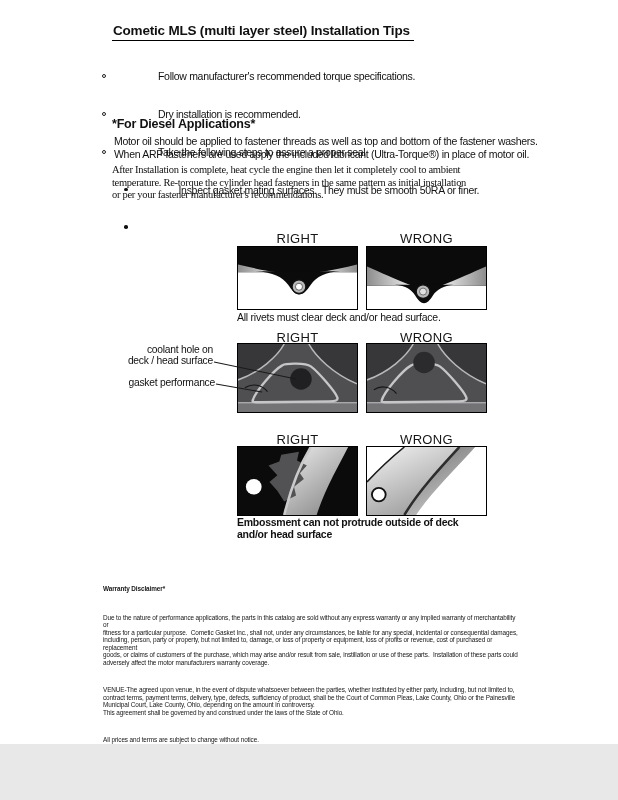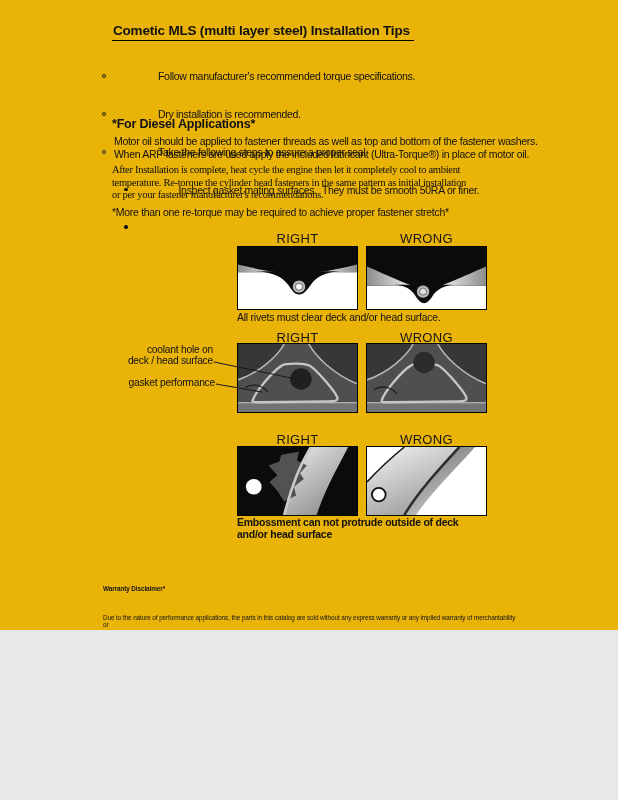--- a/index.html
+++ b/index.html
@@ -1,18 +1,18 @@
 <!DOCTYPE html>
 <html><head>
 <meta charset="utf-8">
 <style>
   * { margin:0; padding:0; box-sizing:border-box; }
   html,body { background:#e8e8e8; }
   .page {
-    position:relative; width:618px; height:630px; background:#eab308;
+    position:relative; width:618px; height:744px; background:#ffffff;
     font-family:"Liberation Sans", sans-serif; color:#111; overflow:hidden;
     margin:0 auto;
   }
   .abs { position:absolute; }
   .doc-title {
     left:112px; top:23px; font-size:13.5px; font-weight:bold; letter-spacing:-0.2px;
     border-bottom:1.6px solid #000; padding:0 4px 2px 1px; white-space:nowrap;
   }
   .body-text { font-size:10.5px; letter-spacing:-0.3px; line-height:12.6px; white-space:pre-wrap; }
   .bullets { left:102px; top:45px; width:480px; }
@@ -72,21 +72,20 @@
       <span class="marker-dot"></span>
     </div>
   </div>
 
   <div class="abs diesel-h">*For Diesel Applications*</div>
   <div class="abs p1 body-text">Motor oil should be applied to fastener threads as well as top and bottom of the fastener washers.
 When ARP fasteners are used apply the included lubricant (Ultra-Torque®) in place of motor oil.</div>
   <div class="abs p2 body-text">After Installation is complete, heat cycle the engine then let it completely cool to ambient
 temperature. Re-torque the cylinder head fasteners in the same pattern as initial installation
 or per your fastener manufacturer's recommendations.</div>
-  <div class="abs p3 body-text">*More than one re-torque may be required to achieve proper fastener stretch*</div>
 
   <div class="abs fig-label" style="left:237px; top:231px;">RIGHT</div>
   <div class="abs fig-label" style="left:366px; top:231px;">WRONG</div>
 
   <div class="abs fig-box h64" style="left:237px; top:246px;">
     <svg viewBox="0 0 121 64" preserveAspectRatio="none">
       <defs>
         <linearGradient id="wl1" x1="0" y1="0" x2="1" y2="0">
           <stop offset="0" stop-color="#8d8d8d"></stop>
             <stop offset="1" stop-color="#f0f0f0"></stop>

